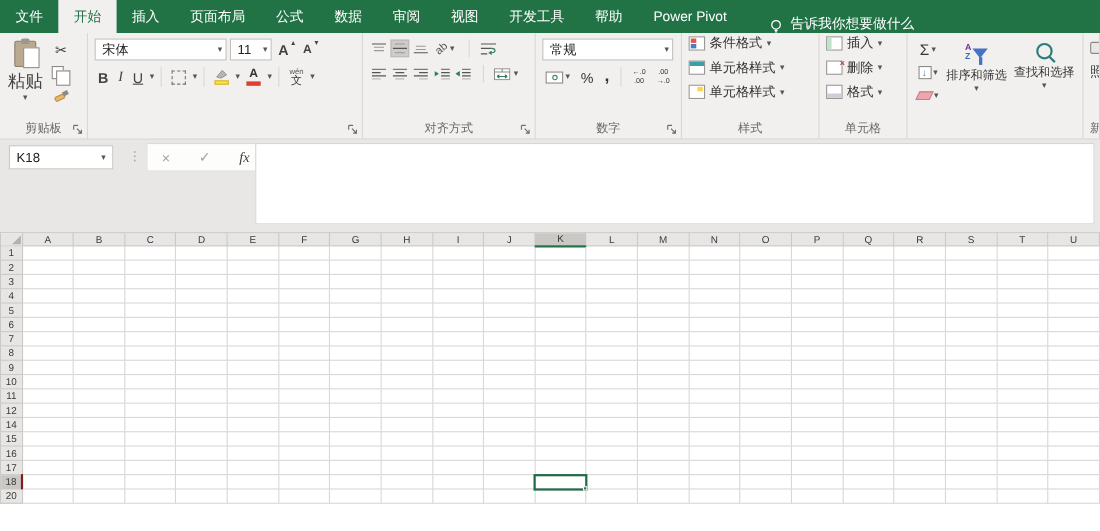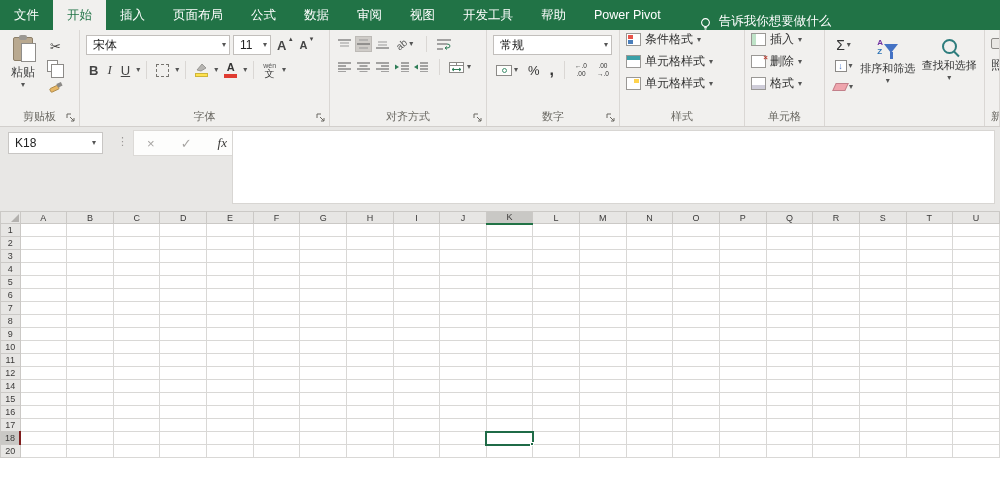--- a/index.html
+++ b/index.html
@@ -25,35 +25,35 @@
   .ibtn { display:inline-flex; align-items:center; justify-content:center; gap:2px;
     height:18px; padding:0 2px; border:1px solid transparent; }
   .combo { background:#fff; border:1px solid #c2bfbc; height:20px; display:flex;
     align-items:center; padding:0 3px 0 6px; font-size:12px; color:#222; }
   .combo .dd { margin-left:auto; padding-left:4px; }
   .vsep { width:1px; background:#dad7d4; align-self:stretch; margin:0 3px; }
 
   
   .g-clip { width:80px; display:flex; gap:4px; }
   .paste-big { display:flex; flex-direction:column; align-items:center; width:34px; padding-top:2px; }
-  .paste-big .txt { font-size:12px; margin-top:3px; }
+  .paste-big .txt { font-size:16px; margin-top:3px; }
   .clip-ic { width:20px; height:24px; position:relative; background:#b9a990; border:1px solid #8d7f68; border-radius:2px; }
   .clip-ic:before { content:""; position:absolute; top:-3px; left:5px; width:8px; height:5px; background:#9b9893; border-radius:2px; }
   .clip-ic:after { content:""; position:absolute; right:-4px; top:5px; width:13px; height:17px; background:#fff; border:1px solid #8f8d8a; }
   .minicol { display:flex; flex-direction:column; gap:2px; padding-top:2px; }
   .scissors { font-family:"DejaVu Sans",sans-serif; font-size:13px; color:#3d3b39; line-height:1; }
   .copy-ic { width:11px; height:12px; border:1px solid #8c8a87; background:#fff; position:relative; }
   .copy-ic:before { content:""; position:absolute; left:3px; top:3px; width:11px; height:12px; border:1px solid #8c8a87; background:#fff; }
   .brush-ic { width:14px; height:13px; }
 
   
   .g-font { width:250px; }
   .frow { display:flex; align-items:center; gap:3px; }
   .frow1 { margin-bottom:6px; }
-  .name-combo { width:144px; }
+  .name-combo { width:120px; }
   .size-combo { width:38px; }
   .grow { font-size:13px; font-weight:bold; position:relative; padding-right:6px; }
   .grow i, .shrink i { position:absolute; top:-2px; right:0; font-style:normal; font-size:7px; color:#444; }
   .shrink { font-size:11px; font-weight:bold; position:relative; padding-right:6px; }
   .bld { font-weight:bold; font-size:13px; }
   .ita { font-style:italic; font-family:"Liberation Serif",serif; font-size:13px; }
   .und { text-decoration:underline; font-size:13px; }
   .border-ic { width:13px; height:13px; border:1px dashed #76746f; }
   .bucket-wrap, .acolor { display:flex; flex-direction:column; align-items:center; line-height:1; }
   .bar { width:13px; height:4px; margin-top:1px; }
@@ -251,21 +251,20 @@
       <span class="dd">▾</span>
       <span class="vsep"></span>
       <span class="ibtn">
         <span class="phon">
           <span class="t">wén</span>
           <span class="b">文</span>
         </span>
       </span>
       <span class="dd">▾</span>
     </div>
-    <span class="glabel">字体</span>
     <svg class="launcher" viewBox="0 0 10 10">
         <path d="M1 1 v4 M1 1 h4" stroke="#6a6862" fill="none"></path>
         <path d="M4 4 l4 4 M8 5 v3 h-3" stroke="#6a6862" fill="none"></path>
       </svg>
   </div>
 
   <div class="rgroup g-align">
     <div class="arow">
       <span class="ali">
           <svg width="13" height="10">

